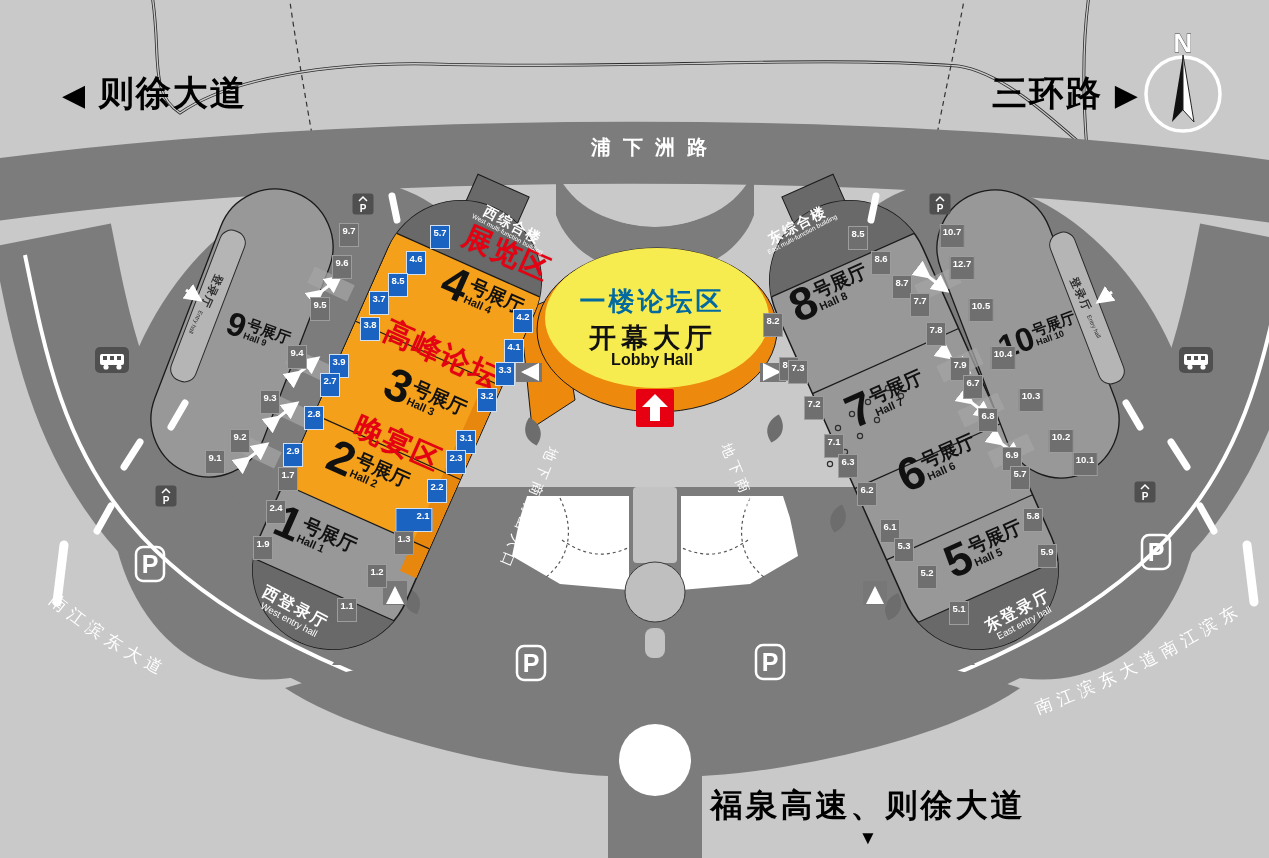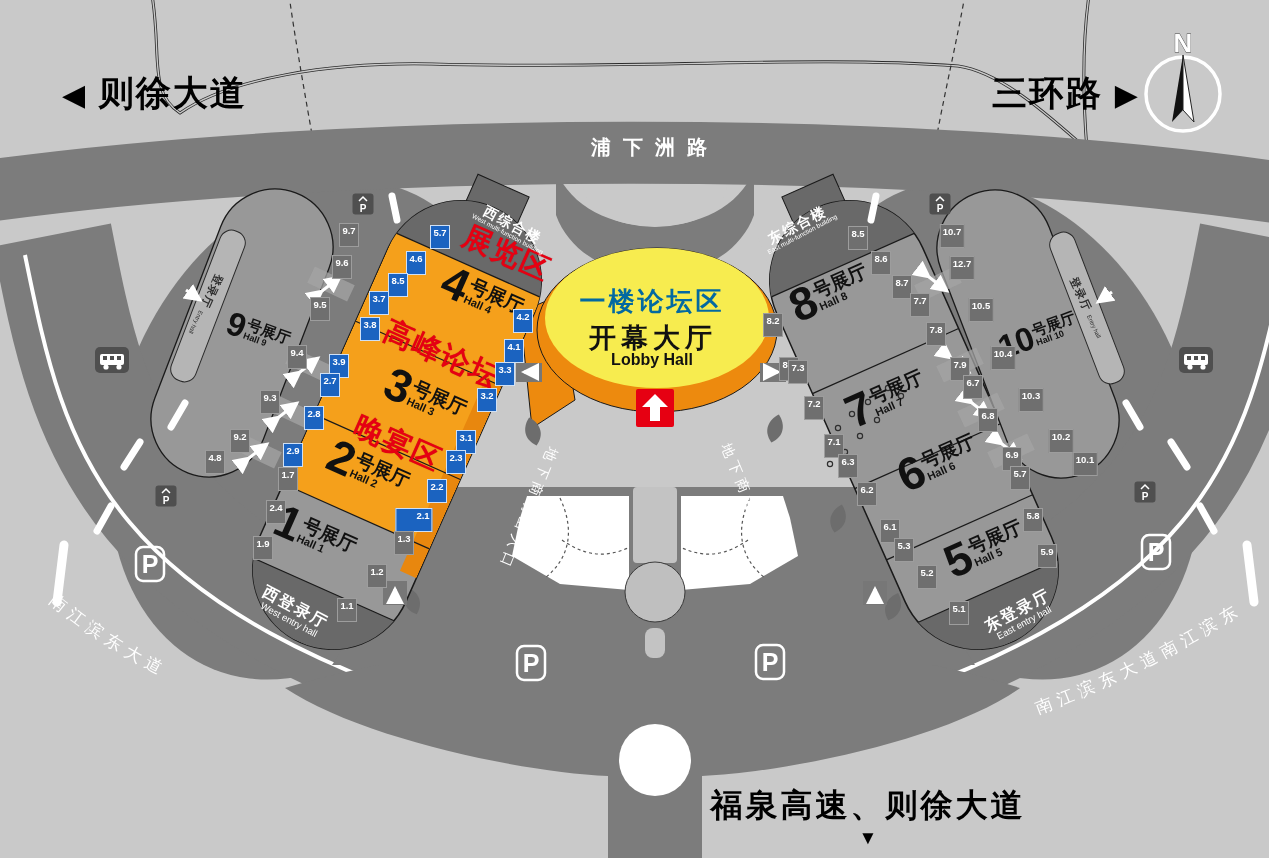--- a/index.html
+++ b/index.html
@@ -443,21 +443,21 @@
   <div class="badge g" style="left:263px;top:548px;">1.9</div>
   <div class="badge g" style="left:404px;top:543px;">1.3</div>
   <div class="badge g" style="left:377px;top:576px;">1.2</div>
   <div class="badge g" style="left:347px;top:610px;">1.1</div>
   <div class="badge g" style="left:349px;top:235px;">9.7</div>
   <div class="badge g" style="left:342px;top:267px;">9.6</div>
   <div class="badge g" style="left:320px;top:309px;">9.5</div>
   <div class="badge g" style="left:297px;top:357px;">9.4</div>
   <div class="badge g" style="left:270px;top:402px;">9.3</div>
   <div class="badge g" style="left:240px;top:441px;">9.2</div>
-  <div class="badge g" style="left:215px;top:462px;">4.8</div>
+  <div class="badge g" style="left:215px;top:462px;">9.1</div>
   <div class="badge g" style="left:773px;top:325px;">8.2</div>
   <div class="badge g" style="left:789px;top:369px;">8.1</div>
   <div class="badge g" style="left:798px;top:372px;">7.3</div>
   <div class="badge g" style="left:814px;top:408px;">7.2</div>
   <div class="badge g" style="left:834px;top:446px;">7.1</div>
   <div class="badge g" style="left:848px;top:466px;">6.3</div>
   <div class="badge g" style="left:867px;top:494px;">6.2</div>
   <div class="badge g" style="left:890px;top:531px;">6.1</div>
   <div class="badge g" style="left:904px;top:550px;">5.3</div>
   <div class="badge g" style="left:927px;top:577px;">5.2</div>

